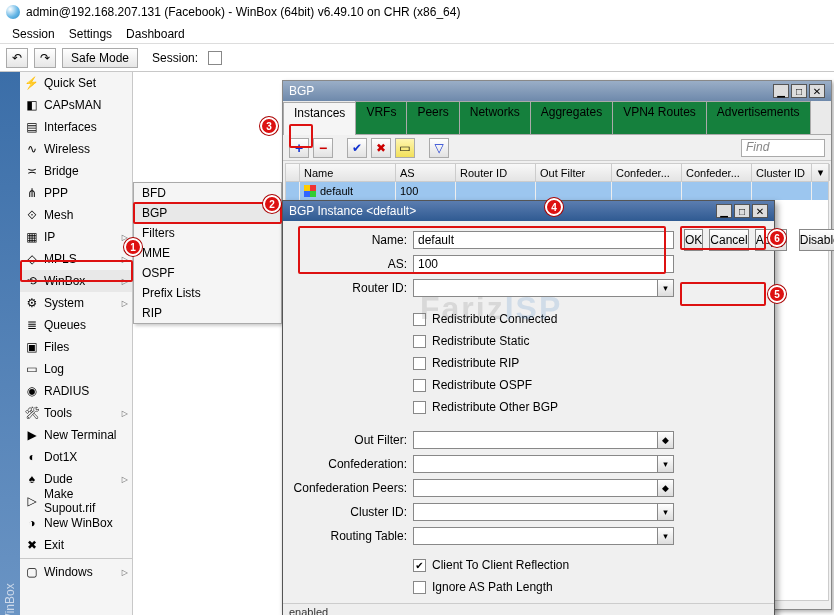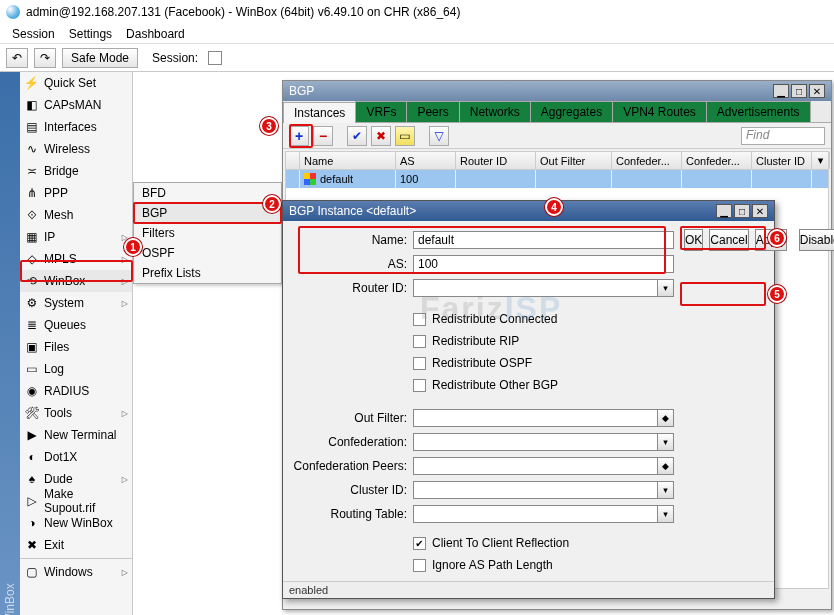--- a/index.html
+++ b/index.html
@@ -36,21 +36,21 @@
   
   .submenu { position:absolute; left:133px; top:182px; width:149px; background:#f5f5f5; border:1px solid #aaa; box-shadow:2px 2px 3px rgba(0,0,0,.2); }
   .submenu .sitem { height:20px; display:flex; align-items:center; padding:0 8px; }
   .submenu .sitem.sel { background:#e8e8e8; }
 
   
   .bgpwin { position:absolute; left:282px; top:80px; width:550px; height:530px; border:1px solid #888; background:#f0f0f0; box-shadow:2px 2px 4px rgba(0,0,0,.3);}
   .winhead { height:20px; background:linear-gradient(#9aaec7,#6e89ab); color:#fff; display:flex; align-items:center; padding:0 6px; font-size:12px;}
   .winhead .spacer { flex:1; }
   .winbtn { width:16px; height:14px; border:1px solid #555; background:#ddd; margin-left:2px; display:flex; align-items:center; justify-content:center; font-size:10px; color:#000;}
-  .tabs { display:flex; height:22px; border-bottom:1px solid #aaa; background:#eaeaea; }
+  .tabs { display:flex; height:34px; border-bottom:1px solid #aaa; background:#eaeaea; }
   .tab { padding:3px 10px; border:1px solid #aaa; border-bottom:none; background:#15803d; margin-right:-1px; font-size:12px;}
   .tab.active { background:#f5f5f5; position:relative; top:1px;}
   .wintb { height:26px; display:flex; align-items:center; gap:4px; padding:2px 6px; border-bottom:1px solid #ccc; background:#f0f0f0;}
   .wintb .tbtn { width:20px; height:20px; border:1px solid #aaa; background:linear-gradient(#fff,#e2e2e2); display:flex; align-items:center; justify-content:center; font-size:12px;}
   .tbtn.add { color:#1030d0; font-weight:bold; font-size:14px;}
   .tbtn.del { color:#c00; font-weight:bold; font-size:14px;}
   .tbtn.chk { color:#1030d0;}
   .tbtn.x   { color:#c00;}
   .tbtn.note{ background:linear-gradient(#fff6b0,#f2e05a); }
   .tbtn.filt{ color:#1030d0;}
@@ -216,22 +216,24 @@
         <span>Windows</span>
         <span class="chev">▷</span>
       </div>
     </div>
 </div>
 
 <div class="submenu" id="submenu">
     <div class="sitem">BFD</div>
     <div class="sitem sel">BGP</div>
     <div class="sitem">Filters</div>
+    <div class="sitem">MME</div>
     <div class="sitem">OSPF</div>
     <div class="sitem">Prefix Lists</div>
+    <div class="sitem">RIP</div>
   </div>
 
 <div class="bgpwin">
   <div class="winhead">
     <span>BGP</span>
     <div class="spacer"></div>
     <div class="winbtn">▁</div>
     <div class="winbtn">□</div>
     <div class="winbtn">✕</div>
   </div>
@@ -314,20 +316,25 @@
       </div>
       <div style="height:8px"></div>
       <div class="chkrow">
           <div class="lbl"></div>
           <div class="chk"></div>
           <span>Redistribute Connected</span>
         </div>
       <div class="chkrow">
           <div class="lbl"></div>
           <div class="chk"></div>
+          <span>Redistribute Static</span>
+        </div>
+      <div class="chkrow">
+          <div class="lbl"></div>
+          <div class="chk"></div>
           <span>Redistribute RIP</span>
         </div>
       <div class="chkrow">
           <div class="lbl"></div>
           <div class="chk"></div>
           <span>Redistribute OSPF</span>
         </div>
       <div class="chkrow">
           <div class="lbl"></div>
           <div class="chk"></div>

